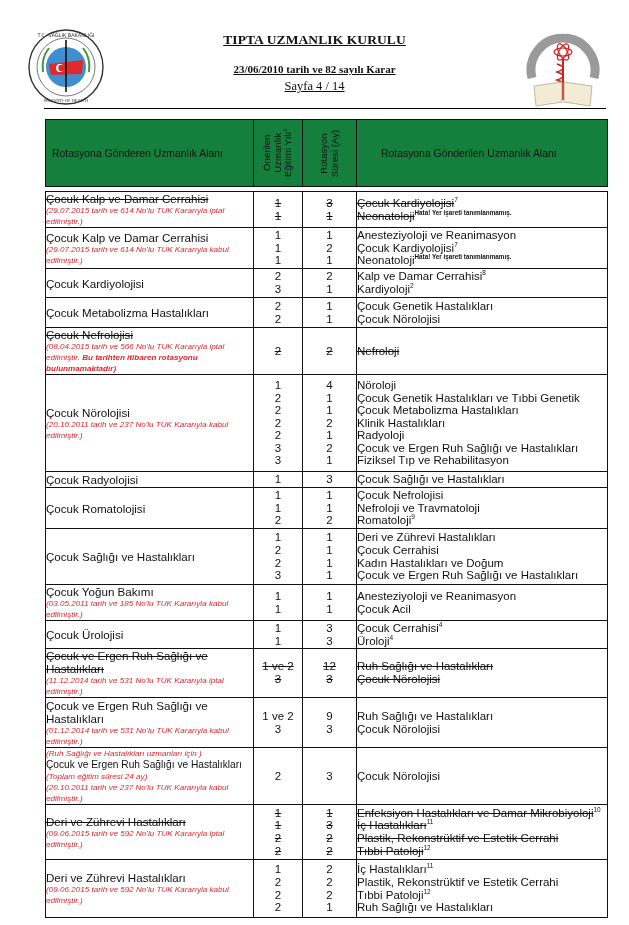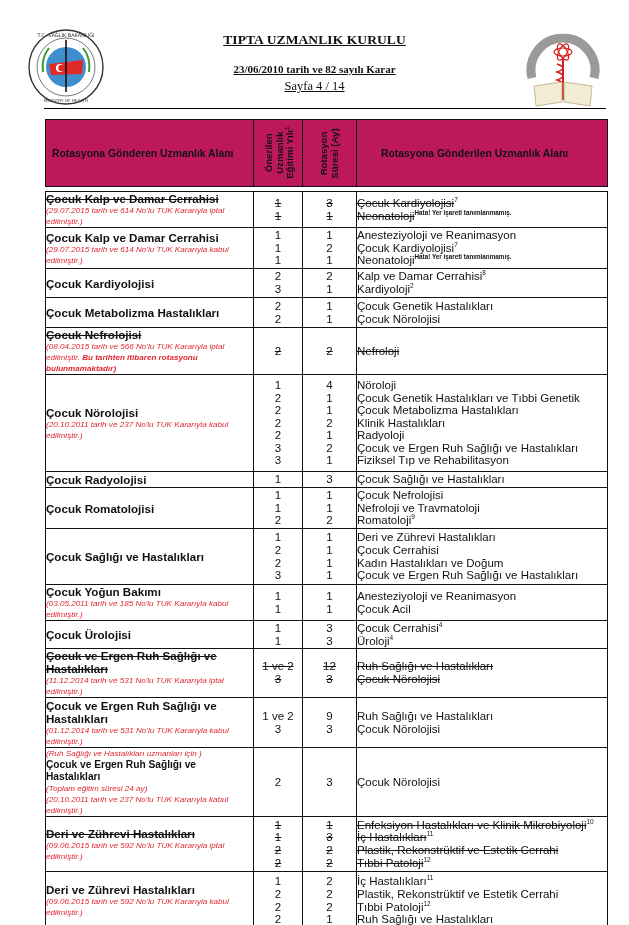--- a/index.html
+++ b/index.html
@@ -8,32 +8,32 @@
   .hdr .title { position: absolute; left: 0; width: 629px; text-align: center; font-family: "Liberation Serif", serif; font-weight: bold; text-decoration: underline; }
   .hdr .t1 { top: 32px; font-size: 13.5px; letter-spacing: 0.1px; }
   .hdr .t2 { top: 63px; font-size: 11px; }
   .hdr .t3 { top: 79px; font-size: 12.5px; font-weight: normal; }
   .logo-left { position: absolute; left: 27px; top: 28px; width: 78px; height: 78px; }
   .logo-right { position: absolute; left: 524px; top: 20px; width: 78px; height: 90px; }
   .rule { position: absolute; left: 44px; top: 108px; width: 562px; height: 1px; background: #000; }
 
   table.rot { position: absolute; left: 45px; top: 119px; width: 562px; border-collapse: collapse; table-layout: fixed; }
   table.rot td, table.rot th { border: 1.6px solid #111; padding: 0; vertical-align: middle; }
-  table.rot th { background: #be185d; height: 66px; font-weight: bold; font-size: 10.4px; text-align: left; }
+  table.rot th { background: #15803d; height: 66px; font-weight: normal; font-size: 10.4px; text-align: left; }
   table.rot th.h1 { padding-left: 6px; }
   table.rot th.h4 { padding-left: 24px; }
   table.rot th.vert { text-align: center; }
   .vtext { display: inline-block; transform: rotate(-90deg); white-space: nowrap; font-size: 9.6px; line-height: 10.5px; text-align: center; }
   .vtext sup { font-size: 6px; }
   tr.sep td { height: 4px; border-left: none; border-right: none; padding: 0; }
 
   td.c1 { padding: 1px 4px 1px 6px; }
   td.c2, td.c3 { text-align: center; font-size: 11.5px; line-height: 12.6px; }
   td.c4 { padding-left: 6px; font-size: 11.5px; line-height: 12.6px; }
-  .name { font-weight: bold; font-size: 11.6px; line-height: 13px; display: block; }
+  .name { font-weight: normal; font-size: 11.6px; line-height: 13px; display: block; }
   .name.small { font-size: 10.2px; line-height: 12px; }
   .note { display: block; color: #e0262f; font-style: italic; font-size: 8.1px; line-height: 11px; }
   .note b { font-weight: bold; }
   .strike { text-decoration: line-through; }
   .line { display: block; white-space: nowrap; }
   sup { font-size: 6.5px; line-height: 0; }
   sup.err { font-size: 6.3px; font-weight: bold; }
 </style>
 </head>
 <body>
@@ -373,21 +373,21 @@
           <span class="line strike">2</span>
           <span class="line strike">2</span>
         </td>
         <td class="c3">
           <span class="line strike">1</span>
           <span class="line strike">3</span>
           <span class="line strike">2</span>
           <span class="line strike">2</span>
         </td>
         <td class="c4">
-          <span class="line"><span class="strike">Enfeksiyon Hastalıkları ve Klinik Mikrobiyoloji</span><sup>10</sup></span>
+          <span class="line"><span class="strike">Enfeksiyon Hastalıkları ve Damar Mikrobiyoloji</span><sup>10</sup></span>
           <span class="line"><span class="strike">İç Hastalıkları</span><sup>11</sup></span>
           <span class="line"><span class="strike">Plastik, Rekonstrüktif ve Estetik Cerrahi</span></span>
           <span class="line"><span class="strike">Tıbbi Patoloji</span><sup>12</sup></span>
         </td>
       </tr>
       <tr style="height: 58px;">
         <td class="c1">
           <span class="name">Deri ve Zührevi Hastalıkları</span>
           <span class="note">(09.06.2015 tarih ve 592 No'lu TUK Kararıyla kabul edilmiştir.)</span>
         </td>

